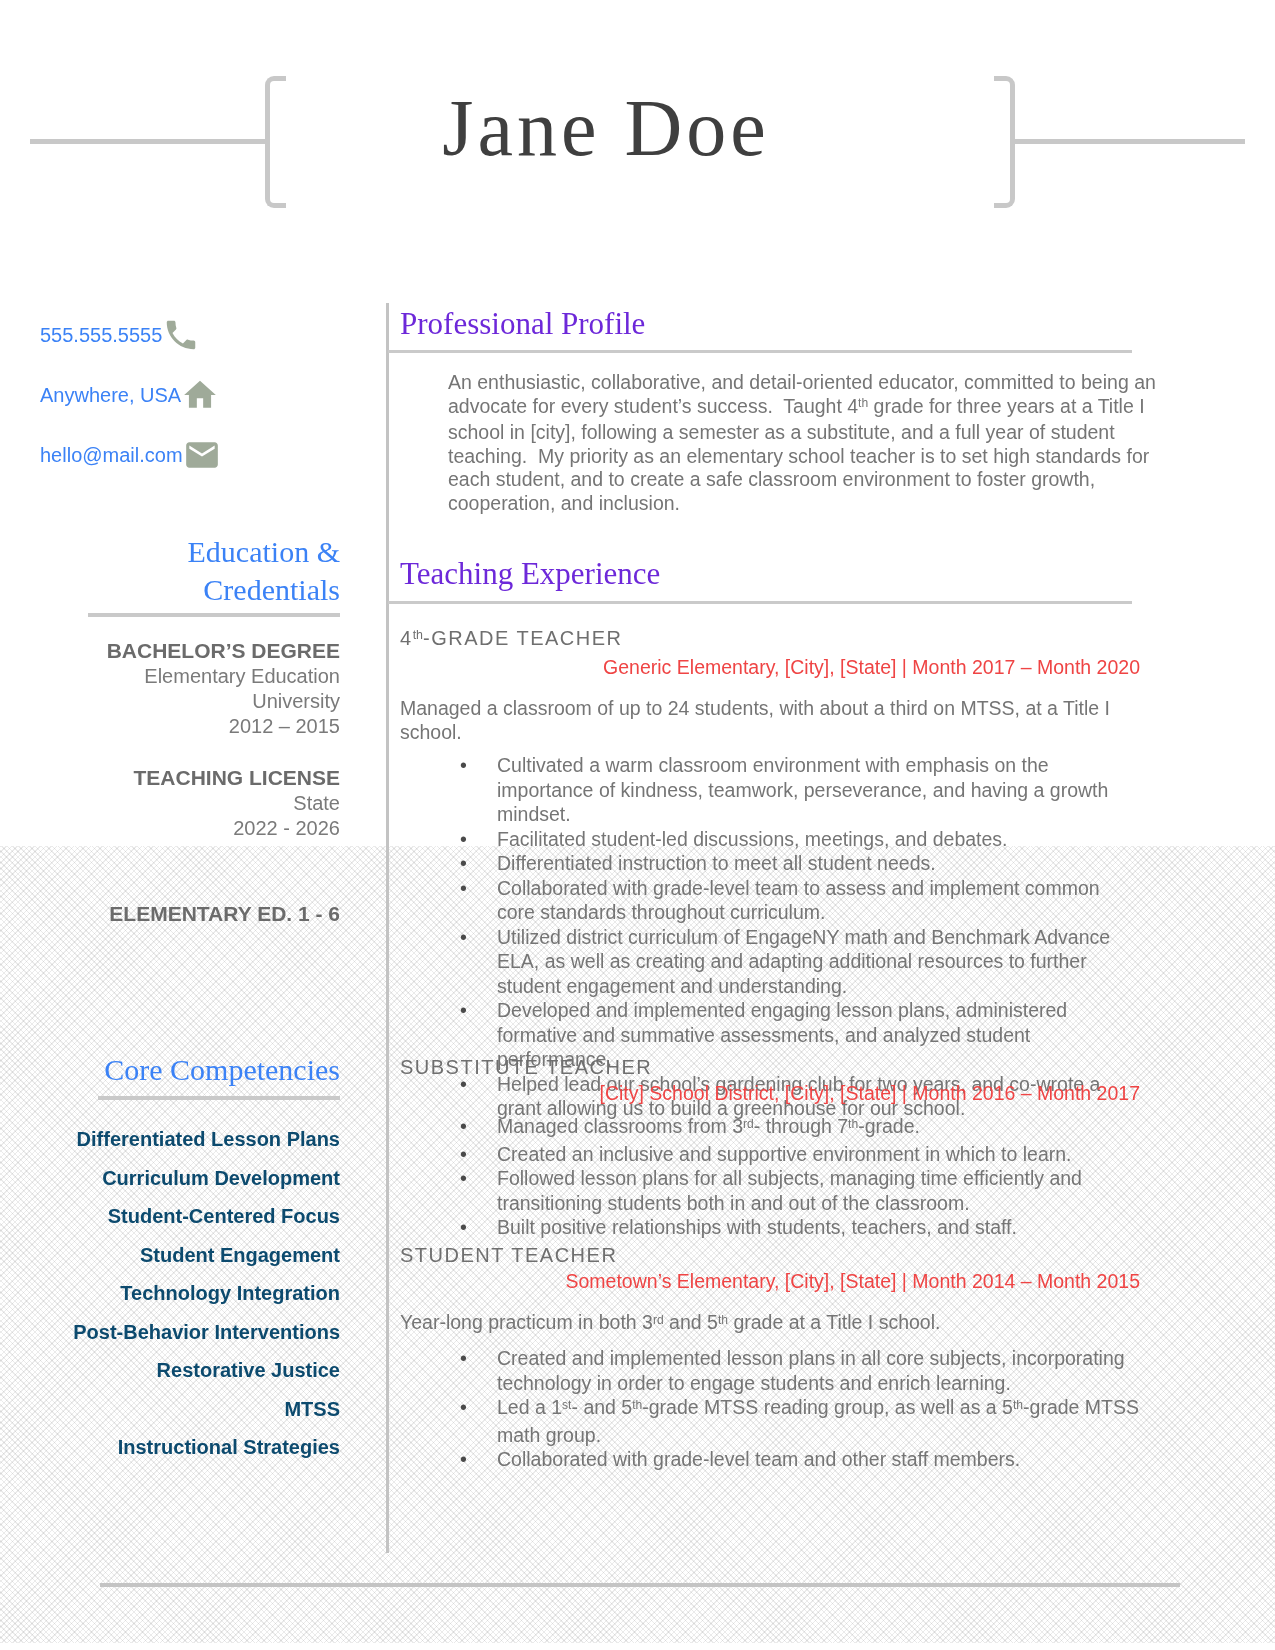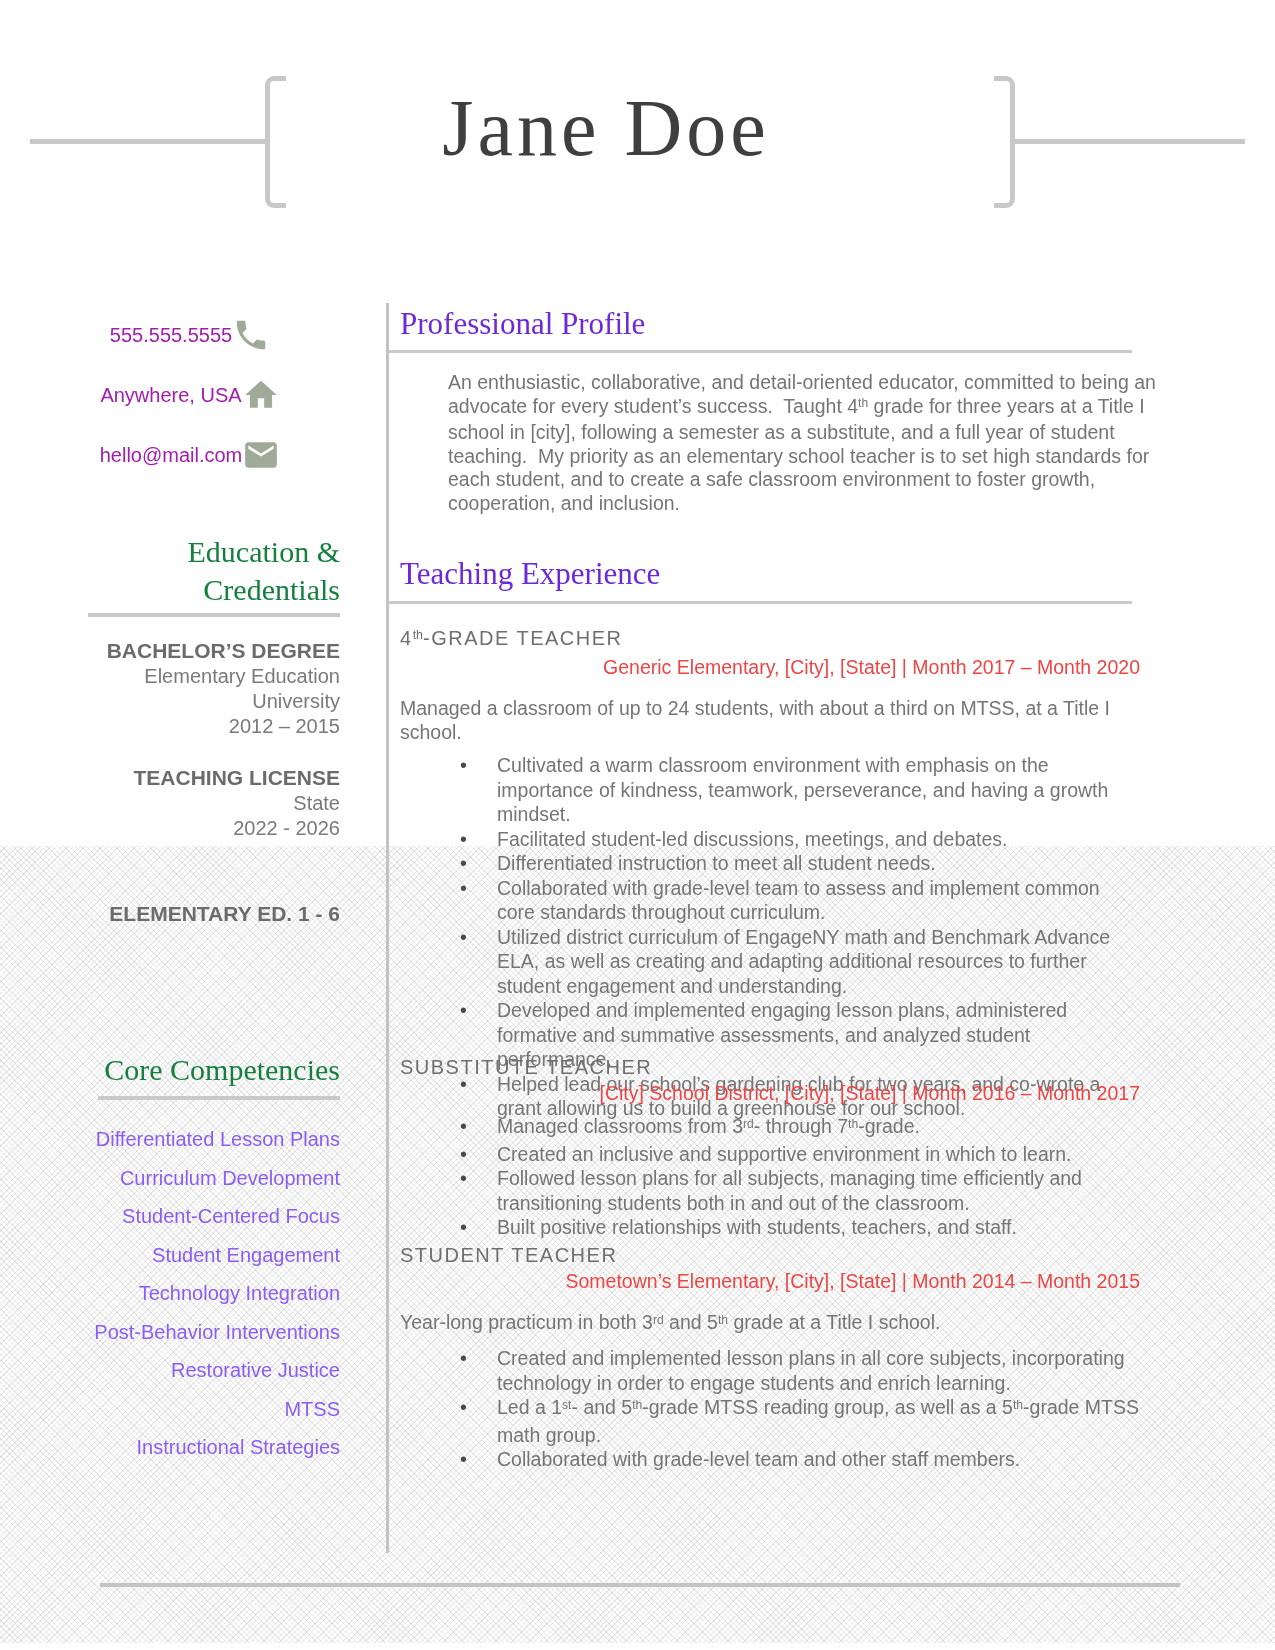--- a/index.html
+++ b/index.html
@@ -21,36 +21,36 @@
     border-right:5px solid #c8c8c8;border-top:5px solid #c8c8c8;border-bottom:5px solid #c8c8c8;
     border-radius:0 9px 9px 0;}
 
   .name{left:0;top:84px;width:1212px;text-align:center;
     font-family:"Liberation Serif",serif;font-size:80px;letter-spacing:4px;color:#3f3f3f;line-height:1.1;}
   .subtitle{left:0;top:217px;width:1212px;text-align:center;
     font-size:27px;letter-spacing:7px;word-spacing:14px;color:#8e8e8e;font-weight:600;}
 
   
   .contact{left:40px;top:305px;width:300px;}
-  .contact-row{display:flex;justify-content:center;align-items:center;height:60px;
-    color:#a21caf;font-size:20px;}
+  .contact-row{display:flex;justify-content:flex-start;align-items:center;height:60px;
+    color:#3b82f6;font-size:20px;}
   .contact-row svg{flex:0 0 auto;}
 
-  .side-heading{font-family:"Liberation Serif",serif;font-size:30px;color:#15803d;line-height:38px;}
+  .side-heading{font-family:"Liberation Serif",serif;font-size:30px;color:#3b82f6;line-height:38px;}
   .edu-heading{left:40px;top:533px;width:300px;text-align:right;}
   .edu-rule{left:88px;top:613px;width:252px;height:4px;background:#c9c9c9;}
   .edu-entries{left:40px;top:638px;width:300px;text-align:right;color:#7a7a7a;font-size:20px;line-height:25px;}
   .edu-title{font-size:21px;font-weight:600;color:#6b6b6b;line-height:26px;}
   .gap-md{height:26px;}
   .gap-lg{height:60px;}
 
   .core-heading{left:40px;top:1051px;width:300px;text-align:right;}
   .core-rule{left:98px;top:1096px;width:242px;height:4px;background:#c9c9c9;}
-  .core-list{left:20px;top:1120px;width:320px;text-align:right;color:#8b5cf6;font-size:20px;
-    line-height:38.5px;margin:0;padding:0;list-style:none;}
+  .core-list{left:20px;top:1120px;width:320px;text-align:right;color:#0c4a6e;font-size:20px;
+    line-height:38.5px;margin:0;padding:0;list-style:none;font-weight:bold;}
 
   
   .v-divider{left:386px;top:303px;width:3px;height:1250px;background:#c3c3c3;}
   .section-heading{font-family:"Liberation Serif",serif;font-size:31px;color:#6d28d9;}
   .ph-heading{left:400px;top:306px;}
   .ph-rule{left:388px;top:350px;width:744px;height:3px;background:#cacaca;}
   .profile-body{left:400px;top:371px;width:740px;font-size:19.5px;line-height:23.5px;color:#757575;
     white-space:pre-wrap;margin-left:48px;}
   .te-heading{left:400px;top:556px;}
   .te-rule{left:388px;top:601px;width:744px;height:3px;background:#cacaca;}

